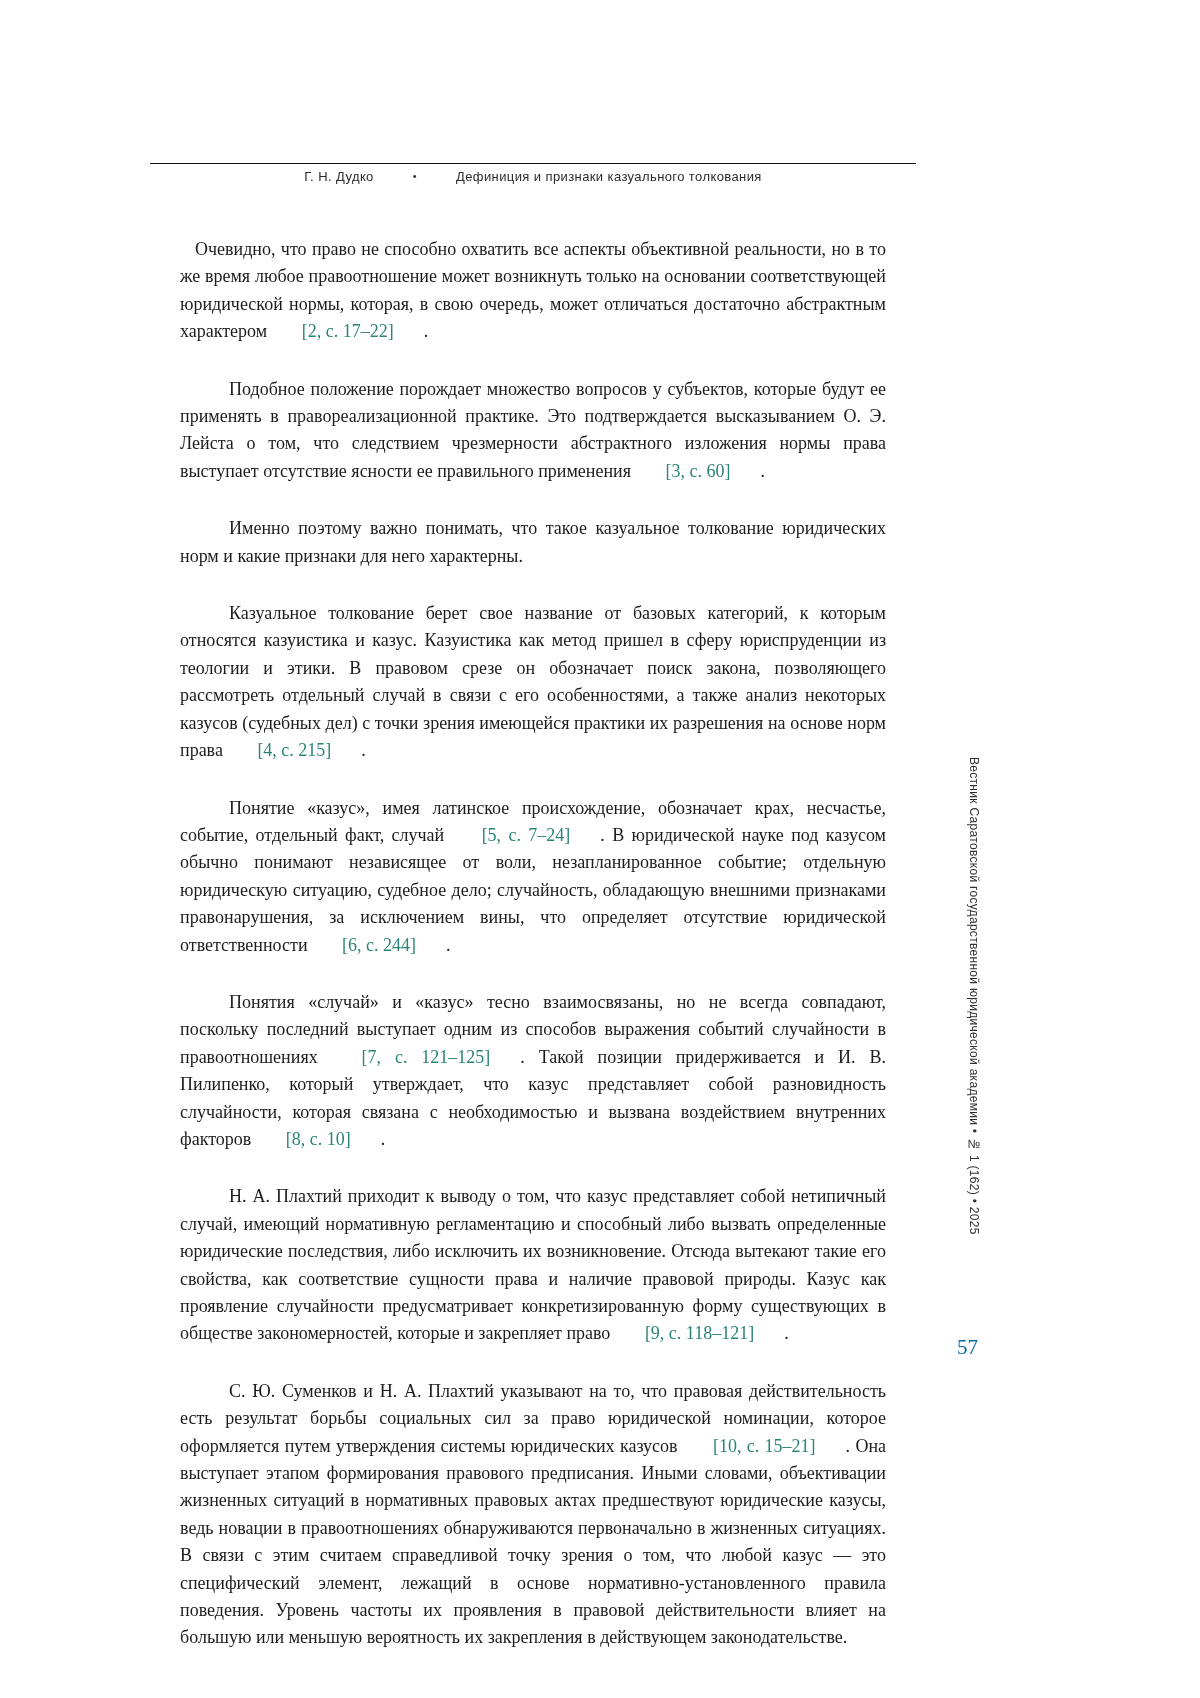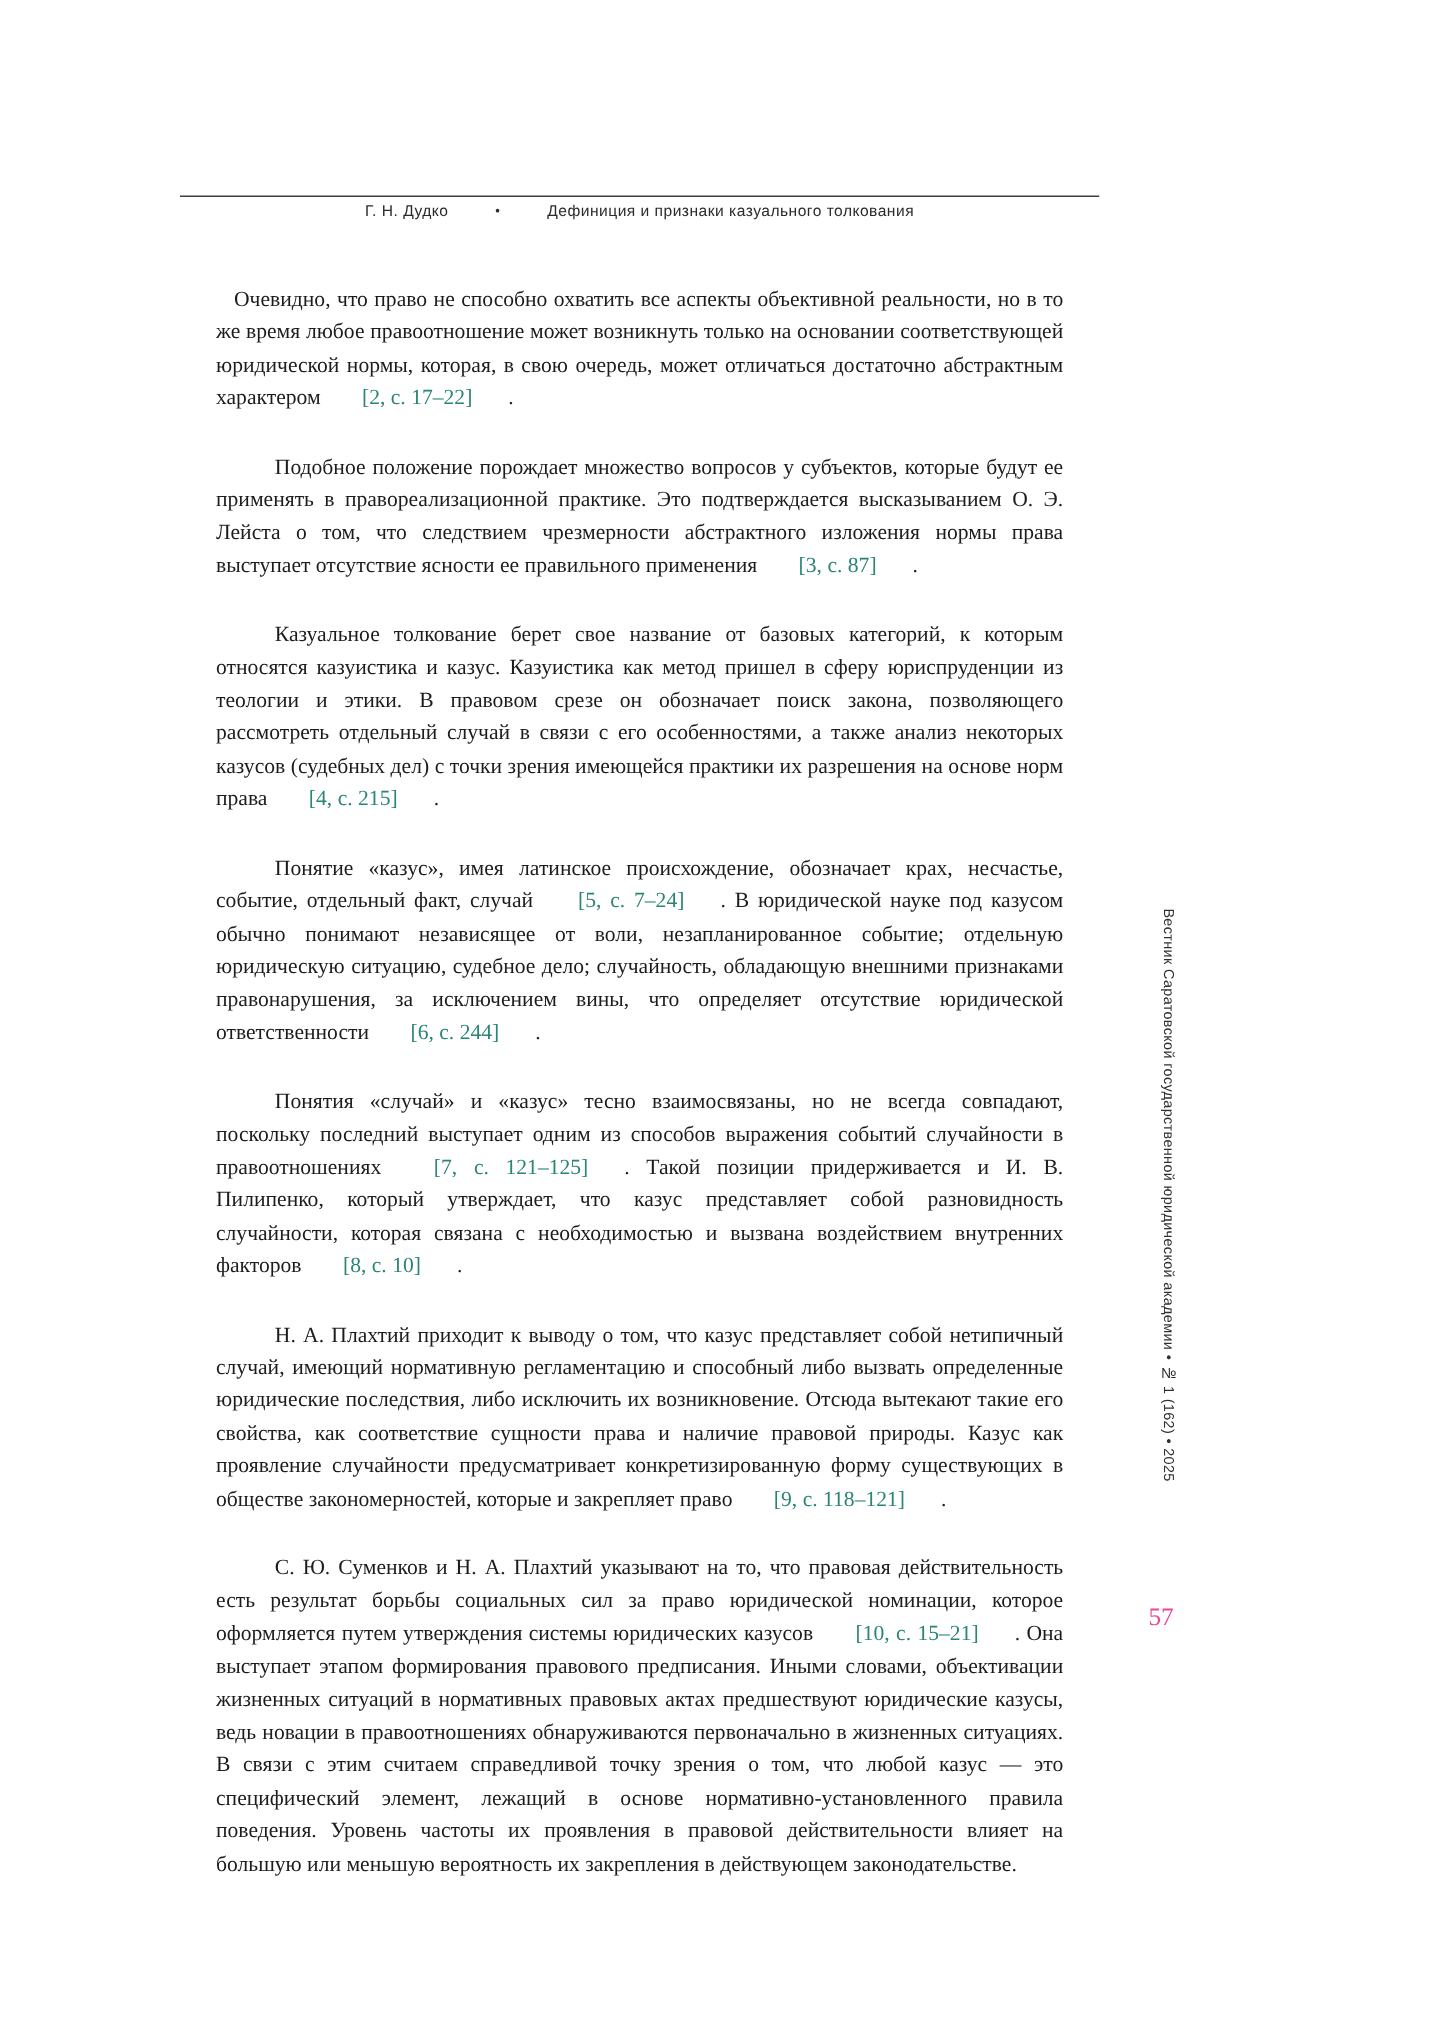--- a/index.html
+++ b/index.html
@@ -73,37 +73,38 @@
     white-space: nowrap;
   }
   .page-number {
     position: absolute;
     left: 912px;
     top: 1290px;
     width: 40px;
     text-align: center;
     font-family: "Liberation Serif", serif;
     font-size: 21px;
-    color: #ec4899;
+    color: #0369a1;
   }
 </style>
 </head>
 <body>
 
 <div class="page">
 
   <header class="running-head">
     <span>Г. Н. Дудко</span><span class="sep">•</span><span>Дефиниция и признаки казуального толкования</span>
   </header>
 
   <div class="header-rule"></div>
 
   <main class="body-text" id="paragraphs">
       <p class="para first"><span>Очевидно, что право не способно охватить все аспекты объективной реальности, но в то же время любое правоотношение может возникнуть только на основании соответствующей юридической нормы, которая, в свою очередь, может отличаться достаточно абстрактным характером </span><span class="cite">[2, с. 17–22]</span><span>.</span></p>
-      <p class="para"><span>Подобное положение порождает множество вопросов у субъектов, которые будут ее применять в правореализационной практике. Это подтверждается высказыванием О. Э. Лейста о том, что следствием чрезмерности абстрактного изложения нормы права выступает отсутствие ясности ее правильного применения </span><span class="cite">[3, с. 87]</span><span>.</span></p>
+      <p class="para"><span>Подобное положение порождает множество вопросов у субъектов, которые будут ее применять в правореализационной практике. Это подтверждается высказыванием О. Э. Лейста о том, что следствием чрезмерности абстрактного изложения нормы права выступает отсутствие ясности ее правильного применения </span><span class="cite">[3, с. 60]</span><span>.</span></p>
+      <p class="para"><span>Именно поэтому важно понимать, что такое казуальное толкование юридических норм и какие признаки для него характерны.</span></p>
       <p class="para"><span>Казуальное толкование берет свое название от базовых категорий, к которым относятся казуистика и казус. Казуистика как метод пришел в сферу юриспруденции из теологии и этики. В правовом срезе он обозначает поиск закона, позволяющего рассмотреть отдельный случай в связи с его особенностями, а также анализ некоторых казусов (судебных дел) с точки зрения имеющейся практики их разрешения на основе норм права </span><span class="cite">[4, с. 215]</span><span>.</span></p>
       <p class="para"><span>Понятие «казус», имея латинское происхождение, обозначает крах, несчастье, событие, отдельный факт, случай </span><span class="cite">[5, с. 7–24]</span><span>. В юридической науке под казусом обычно понимают независящее от воли, незапланированное событие; отдельную юридическую ситуацию, судебное дело; случайность, обладающую внешними признаками правонарушения, за исключением вины, что определяет отсутствие юридической ответственности </span><span class="cite">[6, с. 244]</span><span>.</span></p>
       <p class="para"><span>Понятия «случай» и «казус» тесно взаимосвязаны, но не всегда совпадают, поскольку последний выступает одним из способов выражения событий случайности в правоотношениях </span><span class="cite">[7, с. 121–125]</span><span>. Такой позиции придерживается и И. В. Пилипенко, который утверждает, что казус представляет собой разновидность случайности, которая связана с необходимостью и вызвана воздействием внутренних факторов </span><span class="cite">[8, с. 10]</span><span>.</span></p>
       <p class="para"><span>Н. А. Плахтий приходит к выводу о том, что казус представляет собой нетипичный случай, имеющий нормативную регламентацию и способный либо вызвать определенные юридические последствия, либо исключить их возникновение. Отсюда вытекают такие его свойства, как соответствие сущности права и наличие правовой природы. Казус как проявление случайности предусматривает конкретизированную форму существующих в обществе закономерностей, которые и закрепляет право </span><span class="cite">[9, с. 118–121]</span><span>.</span></p>
       <p class="para"><span>С. Ю. Суменков и Н. А. Плахтий указывают на то, что правовая действительность есть результат борьбы социальных сил за право юридической номинации, которое оформляется путем утверждения системы юридических казусов </span><span class="cite">[10, с. 15–21]</span><span>. Она выступает этапом формирования правового предписания. Иными словами, объективации жизненных ситуаций в нормативных правовых актах предшествуют юридические казусы, ведь новации в правоотношениях обнаруживаются первоначально в жизненных ситуациях. В связи с этим считаем справедливой точку зрения о том, что любой казус — это специфический элемент, лежащий в основе нормативно-установленного правила поведения. Уровень частоты их проявления в правовой действительности влияет на большую или меньшую вероятность их закрепления в действующем законодательстве.</span></p>
     </main>
 
   <aside class="journal-sidebar">Вестник Саратовской государственной юридической академии • № 1 (162) • 2025</aside>
 
   <div class="page-number">57</div>

